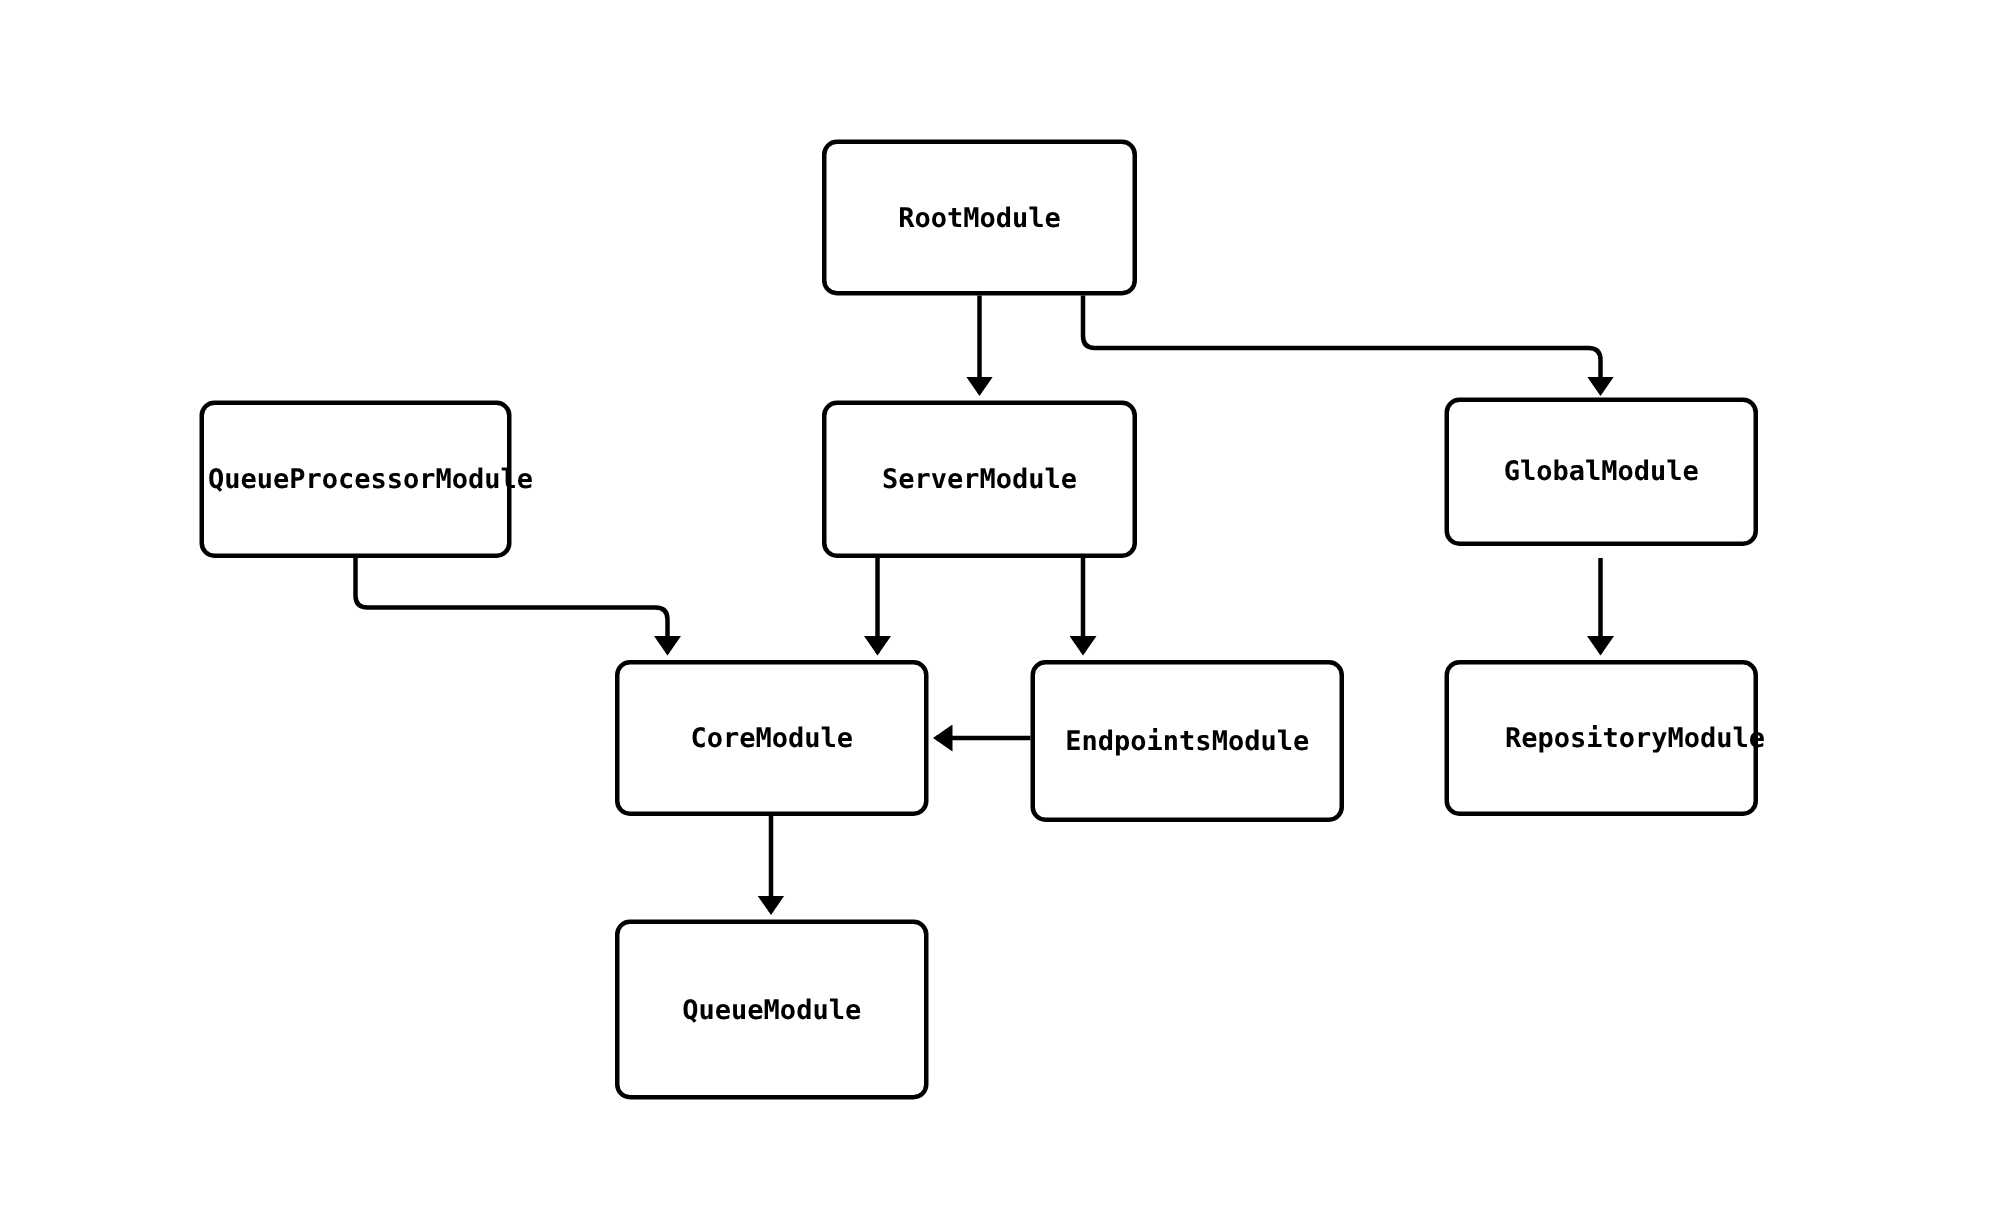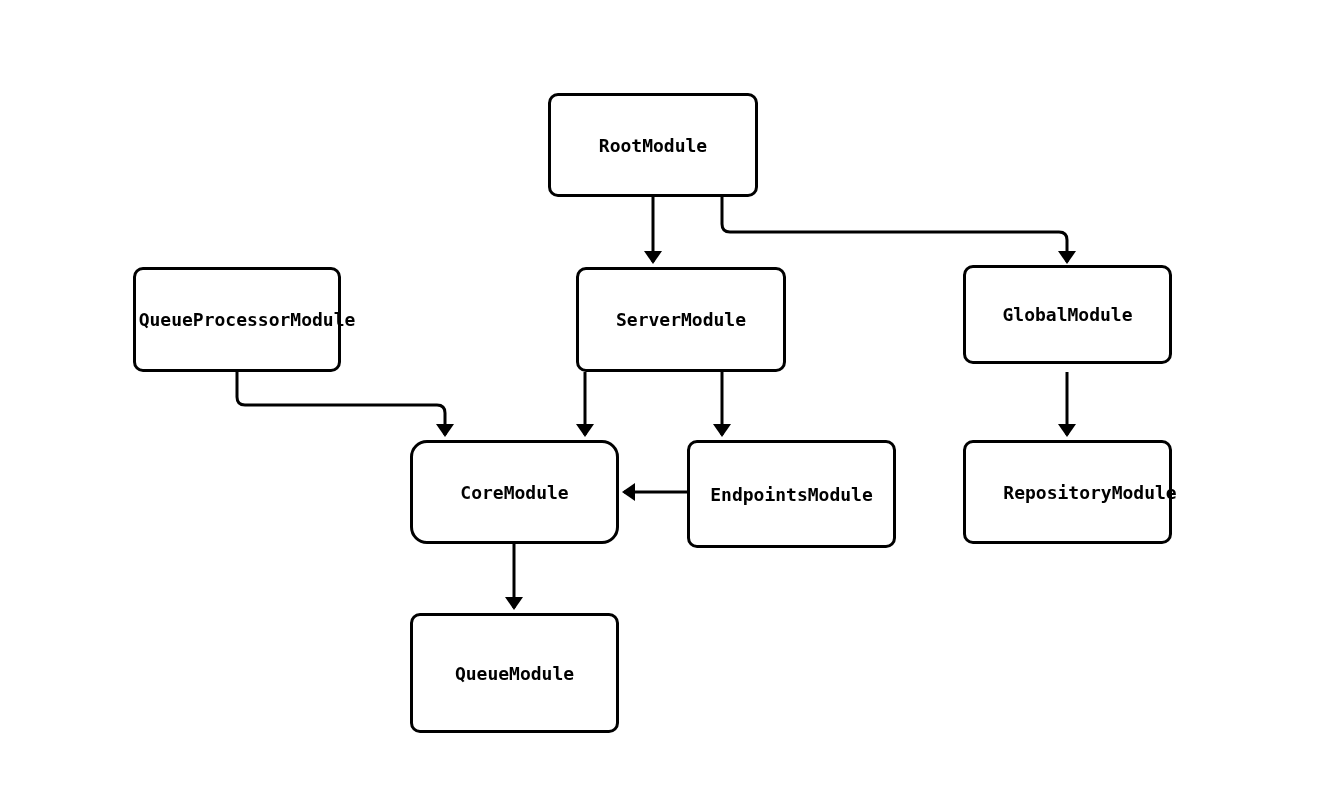--- a/index.html
+++ b/index.html
@@ -29,23 +29,23 @@
     text-align: center;
     display: flex;
     flex-direction: row;
     align-items: center;
     justify-content: center;
   }
   .node span { display: block; }
   
   #n-root          { left: 548px; top:  93px; width: 210px; height: 104px; }
   #n-queueprocessor{ left: 133px; top: 267px; width: 208px; height: 105px; padding-left: 20px; }
-  #n-server        { left: 548px; top: 267px; width: 210px; height: 105px; margin-left: 28px; }
+  #n-server        { left: 548px; top: 267px; width: 210px; height: 105px; }
   #n-global        { left: 963px; top: 265px; width: 209px; height: 99px; }
-  #n-core          { left: 410px; top: 440px; width: 209px; height: 104px; border-radius: 17px; }
+  #n-core          { left: 410px; top: 440px; width: 209px; height: 104px; }
   #n-endpoints     { left: 687px; top: 440px; width: 209px; height: 108px; justify-content: center; }
   #n-repository    { left: 963px; top: 440px; width: 209px; height: 104px; padding-left: 45px; }
   #n-queue         { left: 410px; top: 613px; width: 209px; height: 120px; }
   .edge {
     stroke: #000000;
     stroke-width: 3;
     fill: none;
   }
 </style>
 </head>

